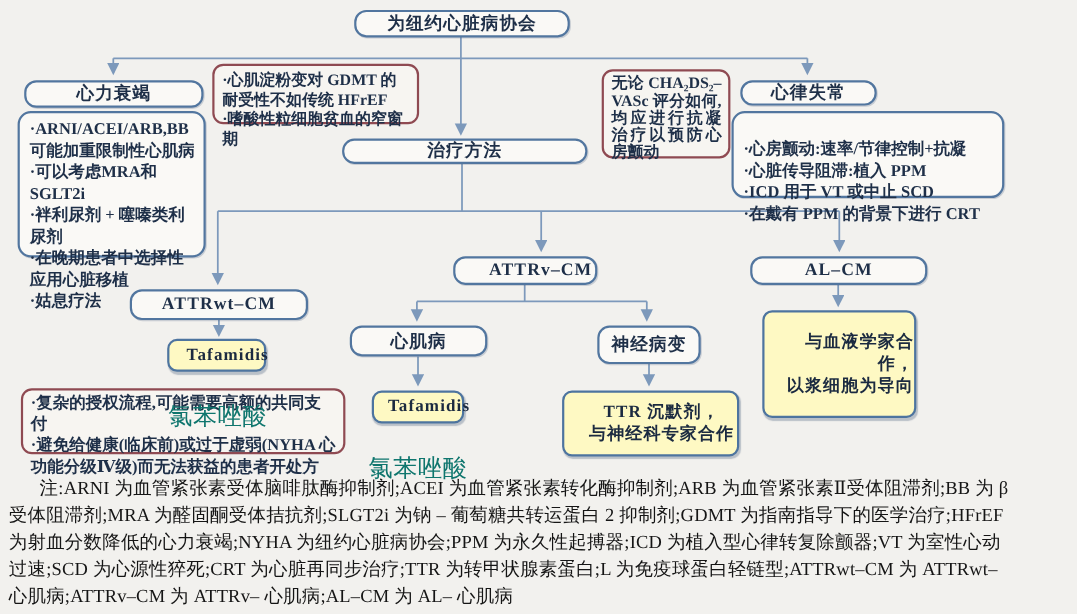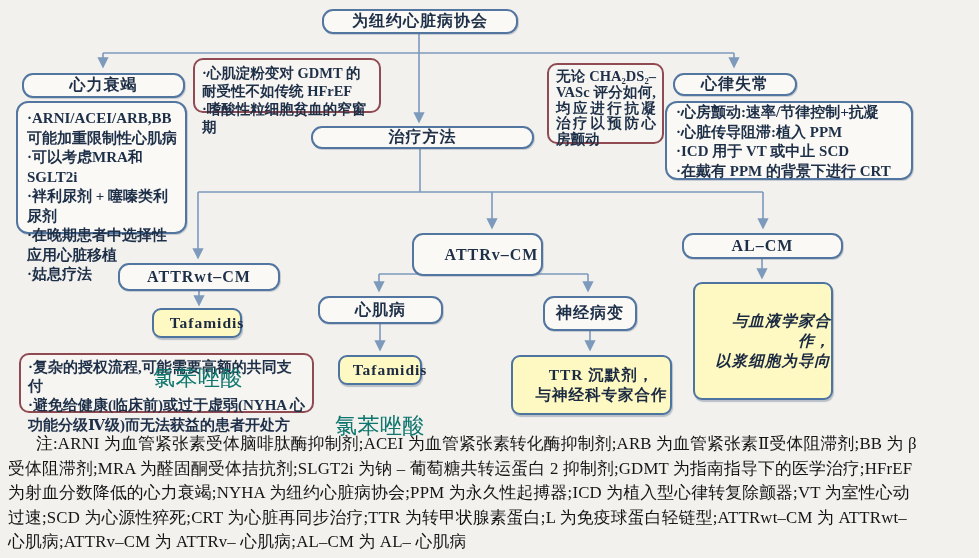--- a/index.html
+++ b/index.html
@@ -146,54 +146,54 @@
     <div>·心肌淀粉变对 GDMT 的耐受性不如传统 HFrEF</div>
     <div>·嗜酸性粒细胞贫血的窄窗期</div>
   </div>
 
   <div class="node" style="left:311px; top:126px; width:223px; height:23px;">治疗方法</div>
 
   <div class="notebox" style="left:547px; top:63px; width:117px; height:81px; line-height:15.8px; text-align:justify;">无论 CHA₂DS₂–VASc 评分如何,均应进行抗凝治疗以预防心房颤动</div>
 
   <div class="node" style="left:673px; top:73px; width:124px; height:23px;">心律失常</div>
 
-  <div class="detailbox" style="left:665px; top:101px; width:248px; height:79px; padding-top:0;">
+  <div class="detailbox" style="left:665px; top:101px; width:248px; height:79px; padding-top:24px;">
     <div>·心房颤动:速率/节律控制+抗凝</div>
     <div>·心脏传导阻滞:植入 PPM</div>
     <div>·ICD 用于 VT 或中止 SCD</div>
     <div>·在戴有 PPM 的背景下进行 CRT</div>
   </div>
 
   <div class="node" style="left:118px; top:263px; width:162px; height:28px;">ATTRwt–CM</div>
 
   <div class="filled" style="left:152px; top:308px; width:90px; height:30px;">Tafamidis</div>
   <div class="annotation" style="left:198px; top:337px;">氯苯唑酸</div>
 
   <div class="notebox" style="left:19px; top:353px; width:295px; height:60px; font-size:15px; line-height:19.2px; padding-top:3px;">
     <div>·复杂的授权流程,可能需要高额的共同支付</div>
     <div>·避免给健康(临床前)或过于虚弱(NYHA 心功能分级Ⅳ级)而无法获益的患者开处方</div>
   </div>
 
-  <div class="node" style="left:412px; top:233px; width:131px; height:43px;padding-left:28px;">ATTRv–CM</div>
+  <div class="node" style="left:412px; top:233px; width:131px; height:26px;padding-left:28px;">ATTRv–CM</div>
 
   <div class="node" style="left:318px; top:296px; width:125px; height:28px;font-family:Liberation Serif, serif;">心肌病</div>
 
   <div class="node" style="left:543px; top:296px; width:94px; height:35px;">神经病变</div>
 
   <div class="filled" style="left:338px; top:355px; width:84px; height:30px;">Tafamidis</div>
   <div class="annotation" style="left:380px; top:385px;">氯苯唑酸</div>
 
   <div class="filled" style="left:511px; top:355px; width:161px; height:60px;">
     <div>TTR 沉默剂，</div>
     <div>与神经科专家合作</div>
   </div>
 
   <div class="node" style="left:682px; top:233px; width:161px; height:26px;">AL–CM</div>
 
-  <div class="filled" style="left:693px; top:282px; width:140px; height:118px;font-style:italic;">
+  <div class="filled" style="left:693px; top:282px; width:140px; height:98px;">
     <div>与血液学家合作，</div>
     <div>以浆细胞为导向</div>
   </div>
 
   <div class="footnote">
     <div class="line first">注:ARNI 为血管紧张素受体脑啡肽酶抑制剂;ACEI 为血管紧张素转化酶抑制剂;ARB 为血管紧张素Ⅱ受体阻滞剂;BB 为 β</div>
     <div class="line">受体阻滞剂;MRA 为醛固酮受体拮抗剂;SLGT2i 为钠 – 葡萄糖共转运蛋白 2 抑制剂;GDMT 为指南指导下的医学治疗;HFrEF</div>
     <div class="line">为射血分数降低的心力衰竭;NYHA 为纽约心脏病协会;PPM 为永久性起搏器;ICD 为植入型心律转复除颤器;VT 为室性心动</div>
     <div class="line">过速;SCD 为心源性猝死;CRT 为心脏再同步治疗;TTR 为转甲状腺素蛋白;L 为免疫球蛋白轻链型;ATTRwt–CM 为 ATTRwt–</div>
     <div class="line">心肌病;ATTRv–CM 为 ATTRv– 心肌病;AL–CM 为 AL– 心肌病</div>

